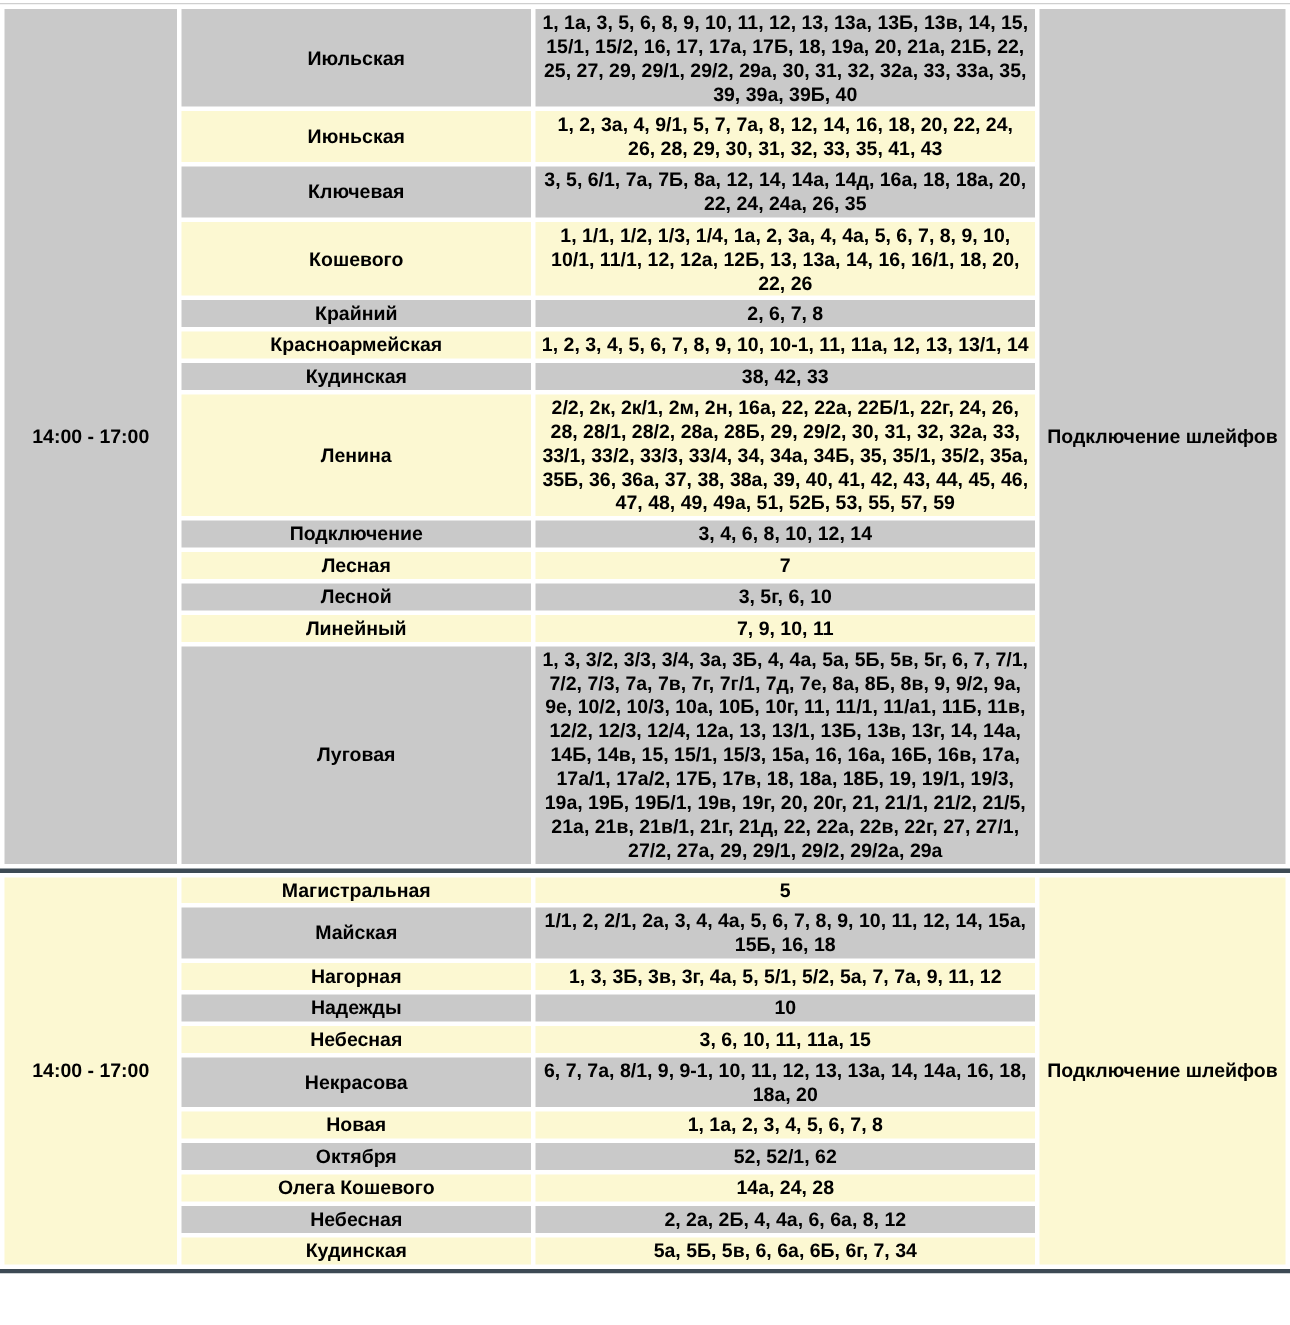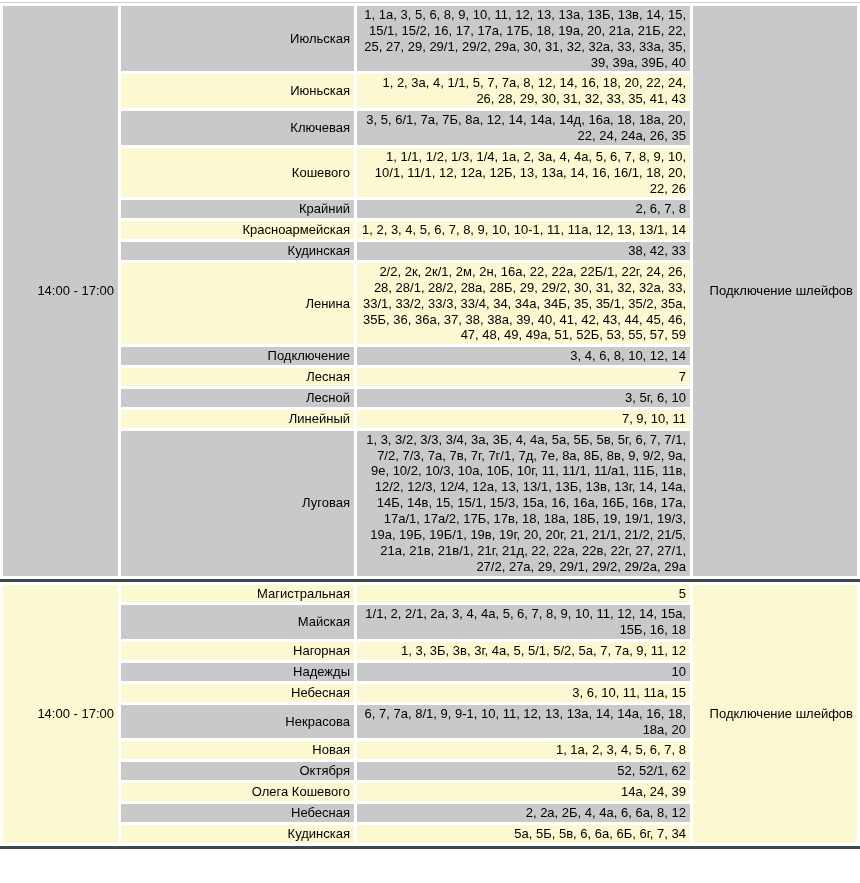--- a/index.html
+++ b/index.html
@@ -28,23 +28,23 @@
   table.sched{
     border-collapse:separate;
     border-spacing:3px;
     table-layout:fixed;
     width:860px;
     background:var(--grid-white);
   }
   table.sched td{
     font-size:13px;
     line-height:1.22;
-    font-weight:normal;
+    font-weight:bold;
     color:var(--text);
-    text-align:right;
+    text-align:center;
     vertical-align:middle;
     padding:1px 4px;
     word-wrap:break-word;
   }
   td.gray{background:var(--row-gray);}
   td.yellow{background:var(--row-yellow);}
   .block-sep{
     height:3px;
     background:var(--separator-dark);
   }
@@ -68,21 +68,21 @@
         </colgroup>
         <tbody>
           <tr>
             <td class="gray" rowspan="13">14:00 - 17:00</td>
             <td class="gray">Июльская</td>
             <td class="gray">1, 1а, 3, 5, 6, 8, 9, 10, 11, 12, 13, 13а, 13Б, 13в, 14, 15, 15/1, 15/2, 16, 17, 17а, 17Б, 18, 19а, 20, 21а, 21Б, 22, 25, 27, 29, 29/1, 29/2, 29а, 30, 31, 32, 32а, 33, 33а, 35, 39, 39а, 39Б, 40</td>
             <td class="gray" rowspan="13">Подключение шлейфов</td>
           </tr>
           <tr>
             <td class="yellow">Июньская</td>
-            <td class="yellow">1, 2, 3а, 4, 1/1, 5, 7, 7а, 8, 12, 14, 16, 18, 20, 22, 24, 26, 28, 29, 30, 31, 32, 33, 35, 41, 43</td>
+            <td class="yellow">1, 2, 3а, 4, 9/1, 5, 7, 7а, 8, 12, 14, 16, 18, 20, 22, 24, 26, 28, 29, 30, 31, 32, 33, 35, 41, 43</td>
           </tr>
           <tr>
             <td class="gray">Ключевая</td>
             <td class="gray">3, 5, 6/1, 7а, 7Б, 8а, 12, 14, 14а, 14д, 16а, 18, 18а, 20, 22, 24, 24а, 26, 35</td>
           </tr>
           <tr>
             <td class="yellow">Кошевого</td>
             <td class="yellow">1, 1/1, 1/2, 1/3, 1/4, 1а, 2, 3а, 4, 4а, 5, 6, 7, 8, 9, 10, 10/1, 11/1, 12, 12а, 12Б, 13, 13а, 14, 16, 16/1, 18, 20, 22, 26</td>
           </tr>
           <tr>
@@ -161,21 +161,21 @@
           <tr>
             <td class="yellow">Новая</td>
             <td class="yellow">1, 1а, 2, 3, 4, 5, 6, 7, 8</td>
           </tr>
           <tr>
             <td class="gray">Октября</td>
             <td class="gray">52, 52/1, 62</td>
           </tr>
           <tr>
             <td class="yellow">Олега Кошевого</td>
-            <td class="yellow">14а, 24, 39</td>
+            <td class="yellow">14а, 24, 28</td>
           </tr>
           <tr>
             <td class="gray">Небесная</td>
             <td class="gray">2, 2а, 2Б, 4, 4а, 6, 6а, 8, 12</td>
           </tr>
           <tr>
             <td class="yellow">Кудинская</td>
             <td class="yellow">5а, 5Б, 5в, 6, 6а, 6Б, 6г, 7, 34</td>
           </tr>
         </tbody>

